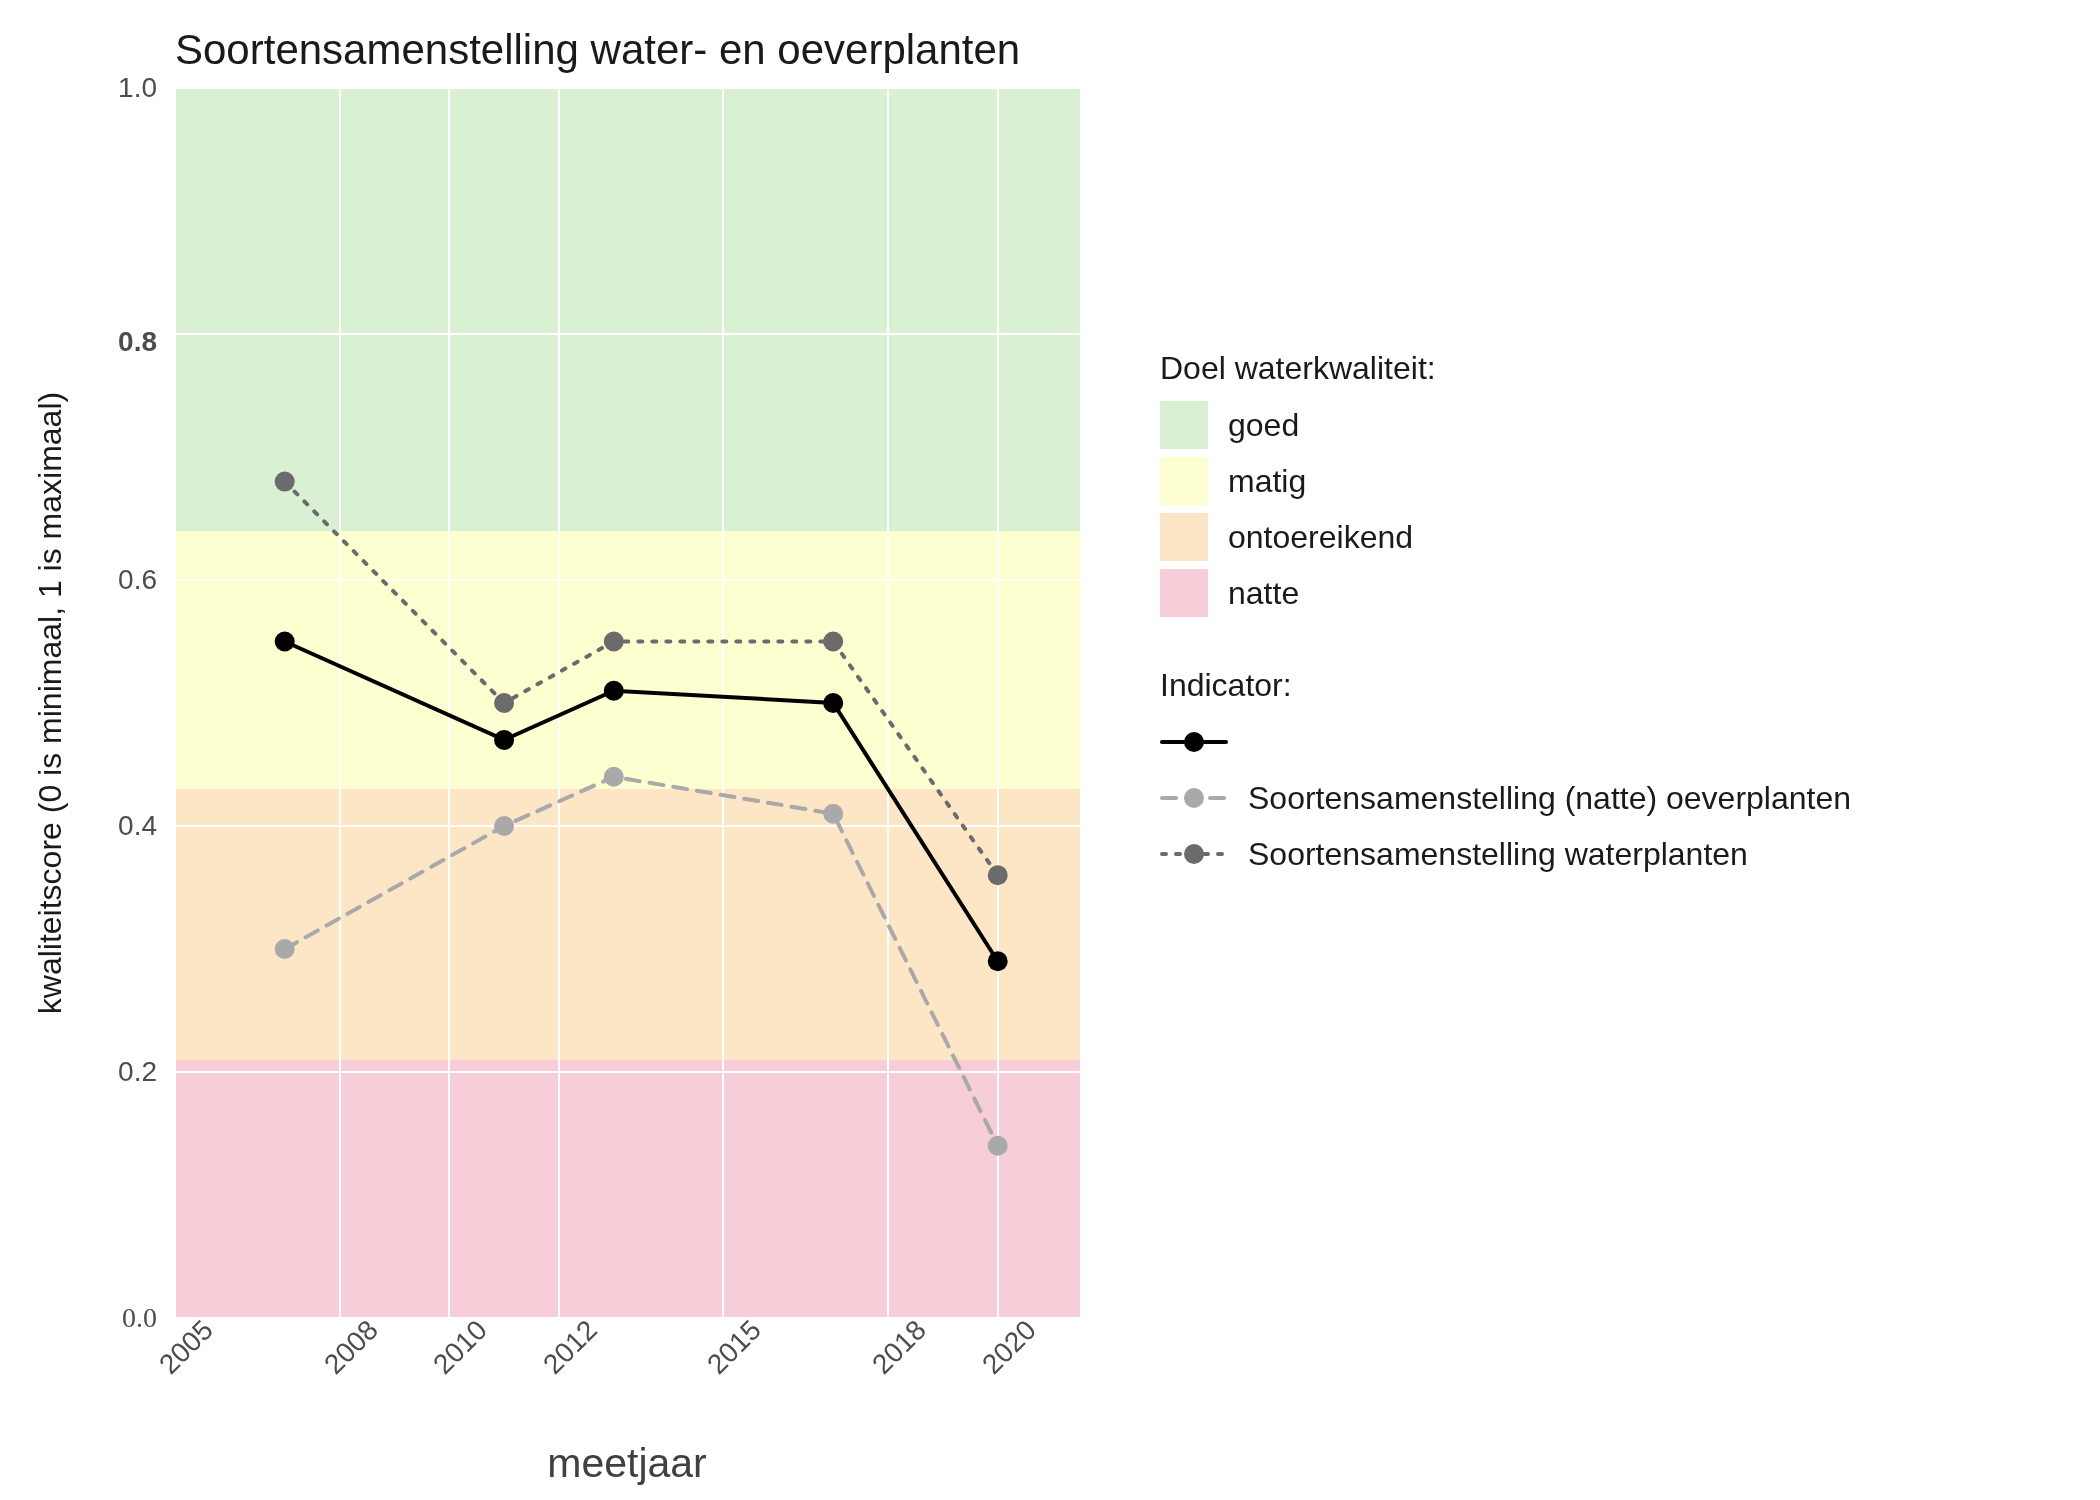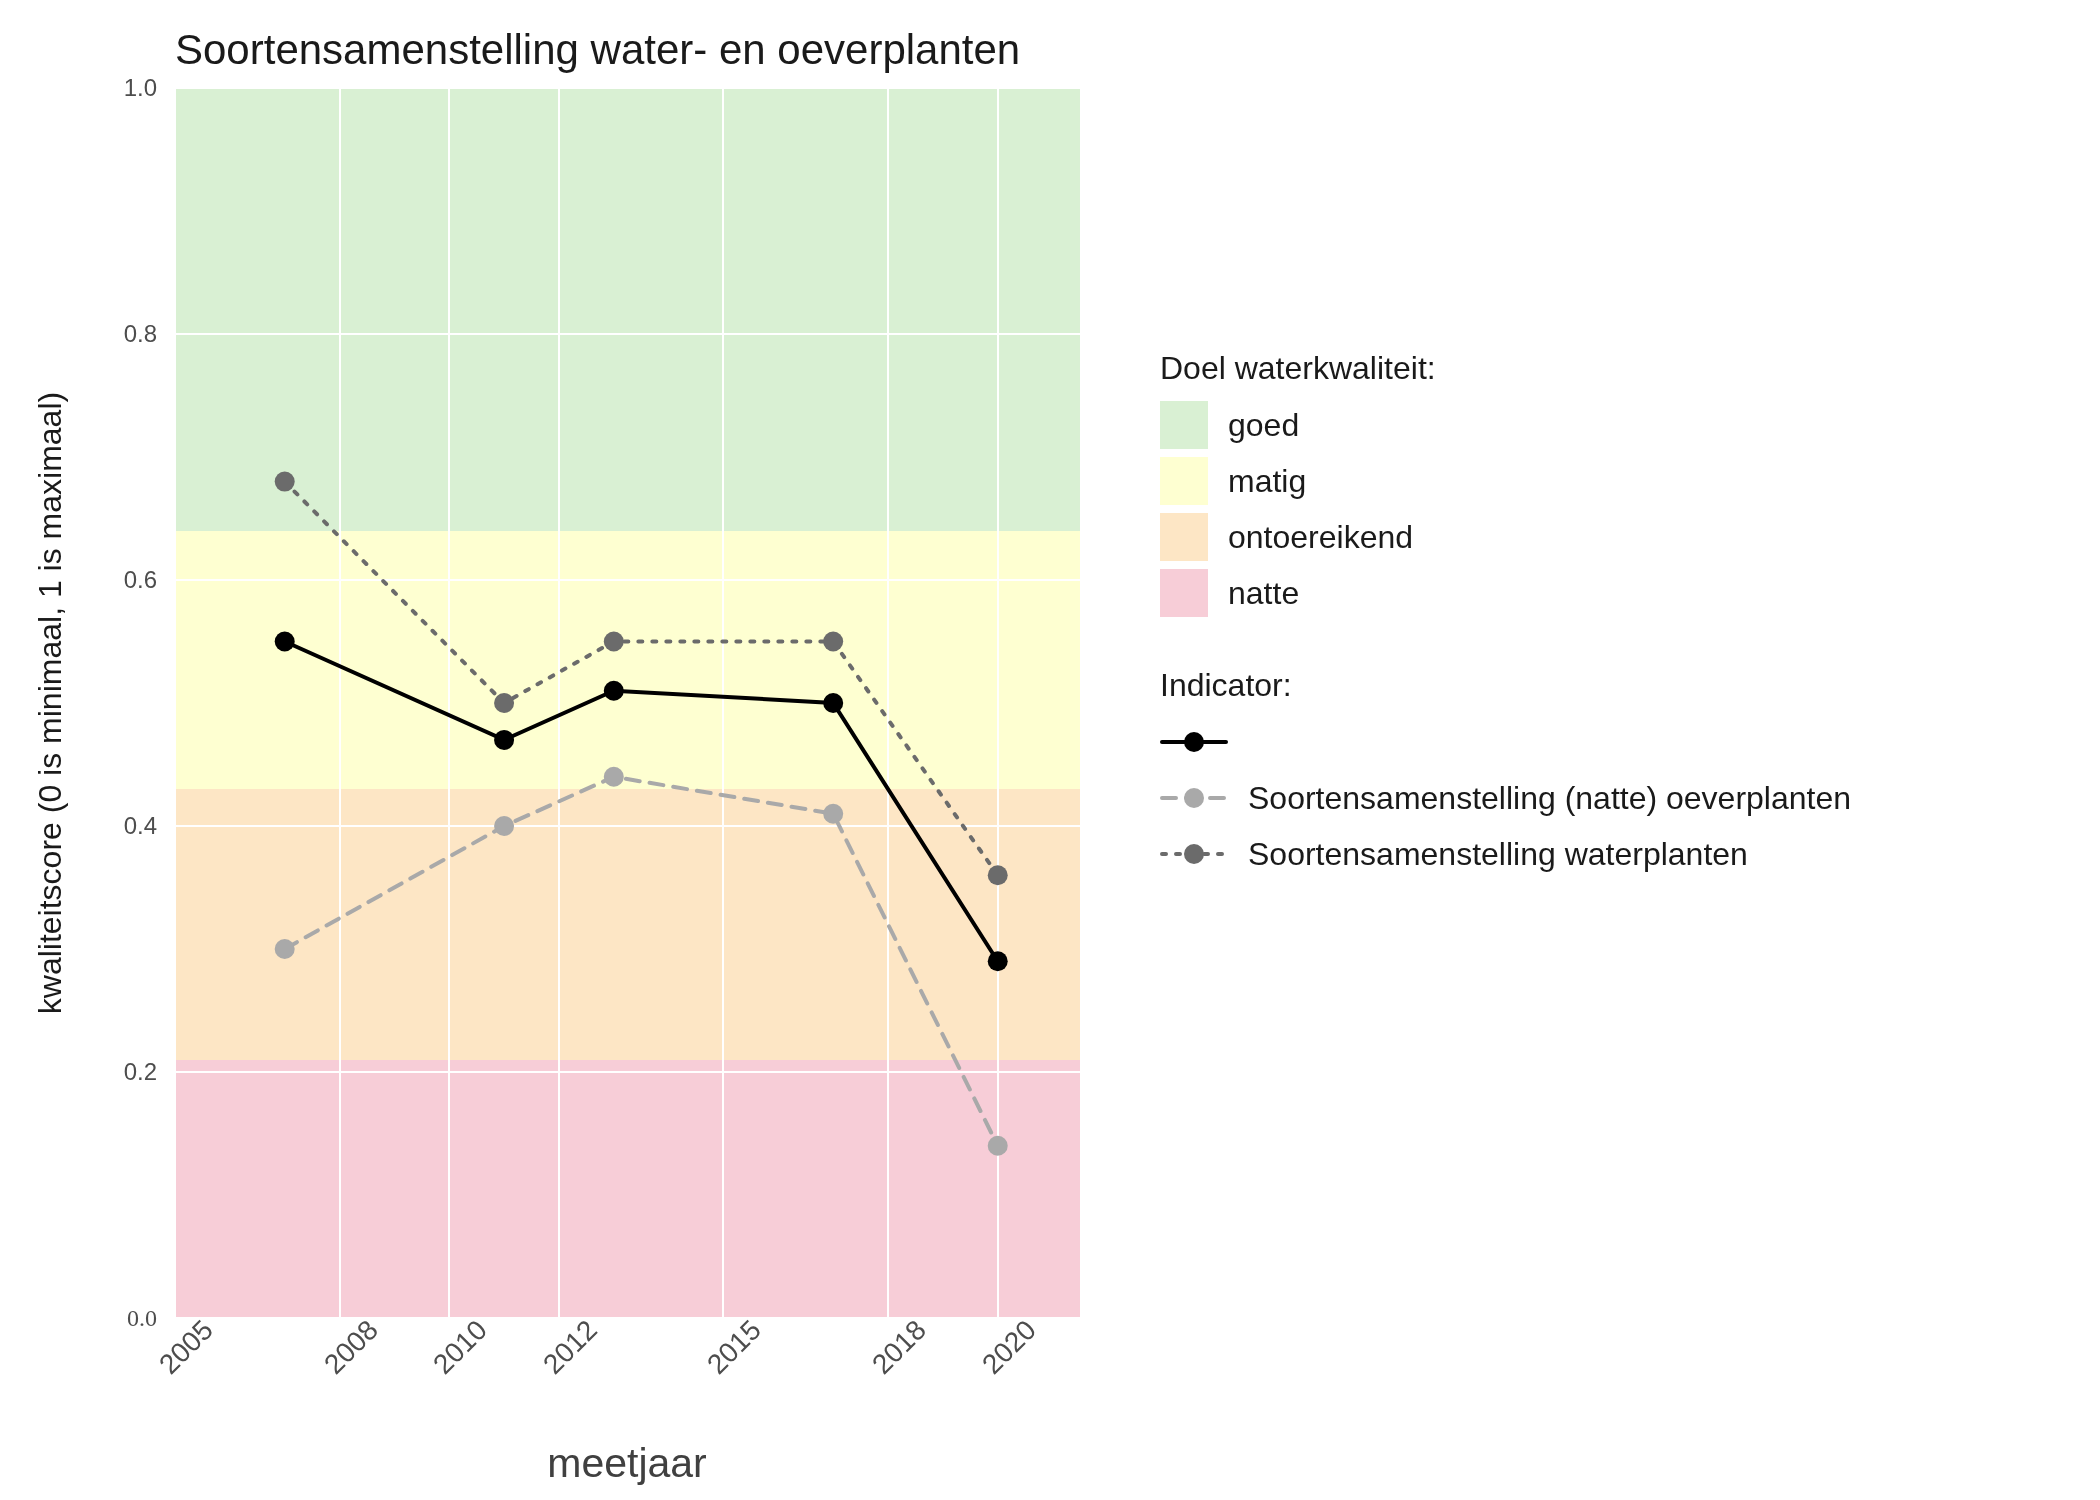--- a/index.html
+++ b/index.html
@@ -47,21 +47,21 @@
   .grid-h {
     left: 0;
     width: 100%;
     height: 2px;
   }
   .axis-tick-y {
     position: absolute;
     right: 100%;
     transform: translateY(-50%);
     padding-right: 18px;
-    font-size: 24px;
+    font-size: 28px;
     color: #4d4d4d;
     text-align: right;
     white-space: nowrap;
   }
   .axis-tick-x {
     position: absolute;
     top: 100%;
     font-size: 28px;
     color: #4d4d4d;
     white-space: nowrap;
@@ -141,21 +141,21 @@
       <div class="band" style="top: 971.7px; height: 258.3px; background: rgb(247, 205, 215);"></div>
       <div class="grid-h" style="top: 1229px;"></div>
       <div class="axis-tick-y" style="top: 1230px; font-family: Liberation Serif, serif;">0.0</div>
       <div class="grid-h" style="top: 983px;"></div>
       <div class="axis-tick-y" style="top: 984px;">0.2</div>
       <div class="grid-h" style="top: 737px;"></div>
       <div class="axis-tick-y" style="top: 738px;">0.4</div>
       <div class="grid-h" style="top: 491px;"></div>
       <div class="axis-tick-y" style="top: 492px;">0.6</div>
       <div class="grid-h" style="top: 245px;"></div>
-      <div class="axis-tick-y" style="top: 246px;">0.8</div>
+      <div class="axis-tick-y" style="top: 254px; font-weight: bold;">0.8</div>
       <div class="grid-h" style="top: -1px;"></div>
       <div class="axis-tick-y" style="top: 0px;">1.0</div>
       <div class="grid-v" style="left: -1px;"></div>
       <div class="axis-tick-x" style="left: 0px;">2005</div>
       <div class="grid-v" style="left: 163.545px;"></div>
       <div class="axis-tick-x" style="left: 164.545px;">2008</div>
       <div class="grid-v" style="left: 273.242px;"></div>
       <div class="axis-tick-x" style="left: 274.242px;">2010</div>
       <div class="grid-v" style="left: 382.939px;"></div>
       <div class="axis-tick-x" style="left: 383.939px;">2012</div>

